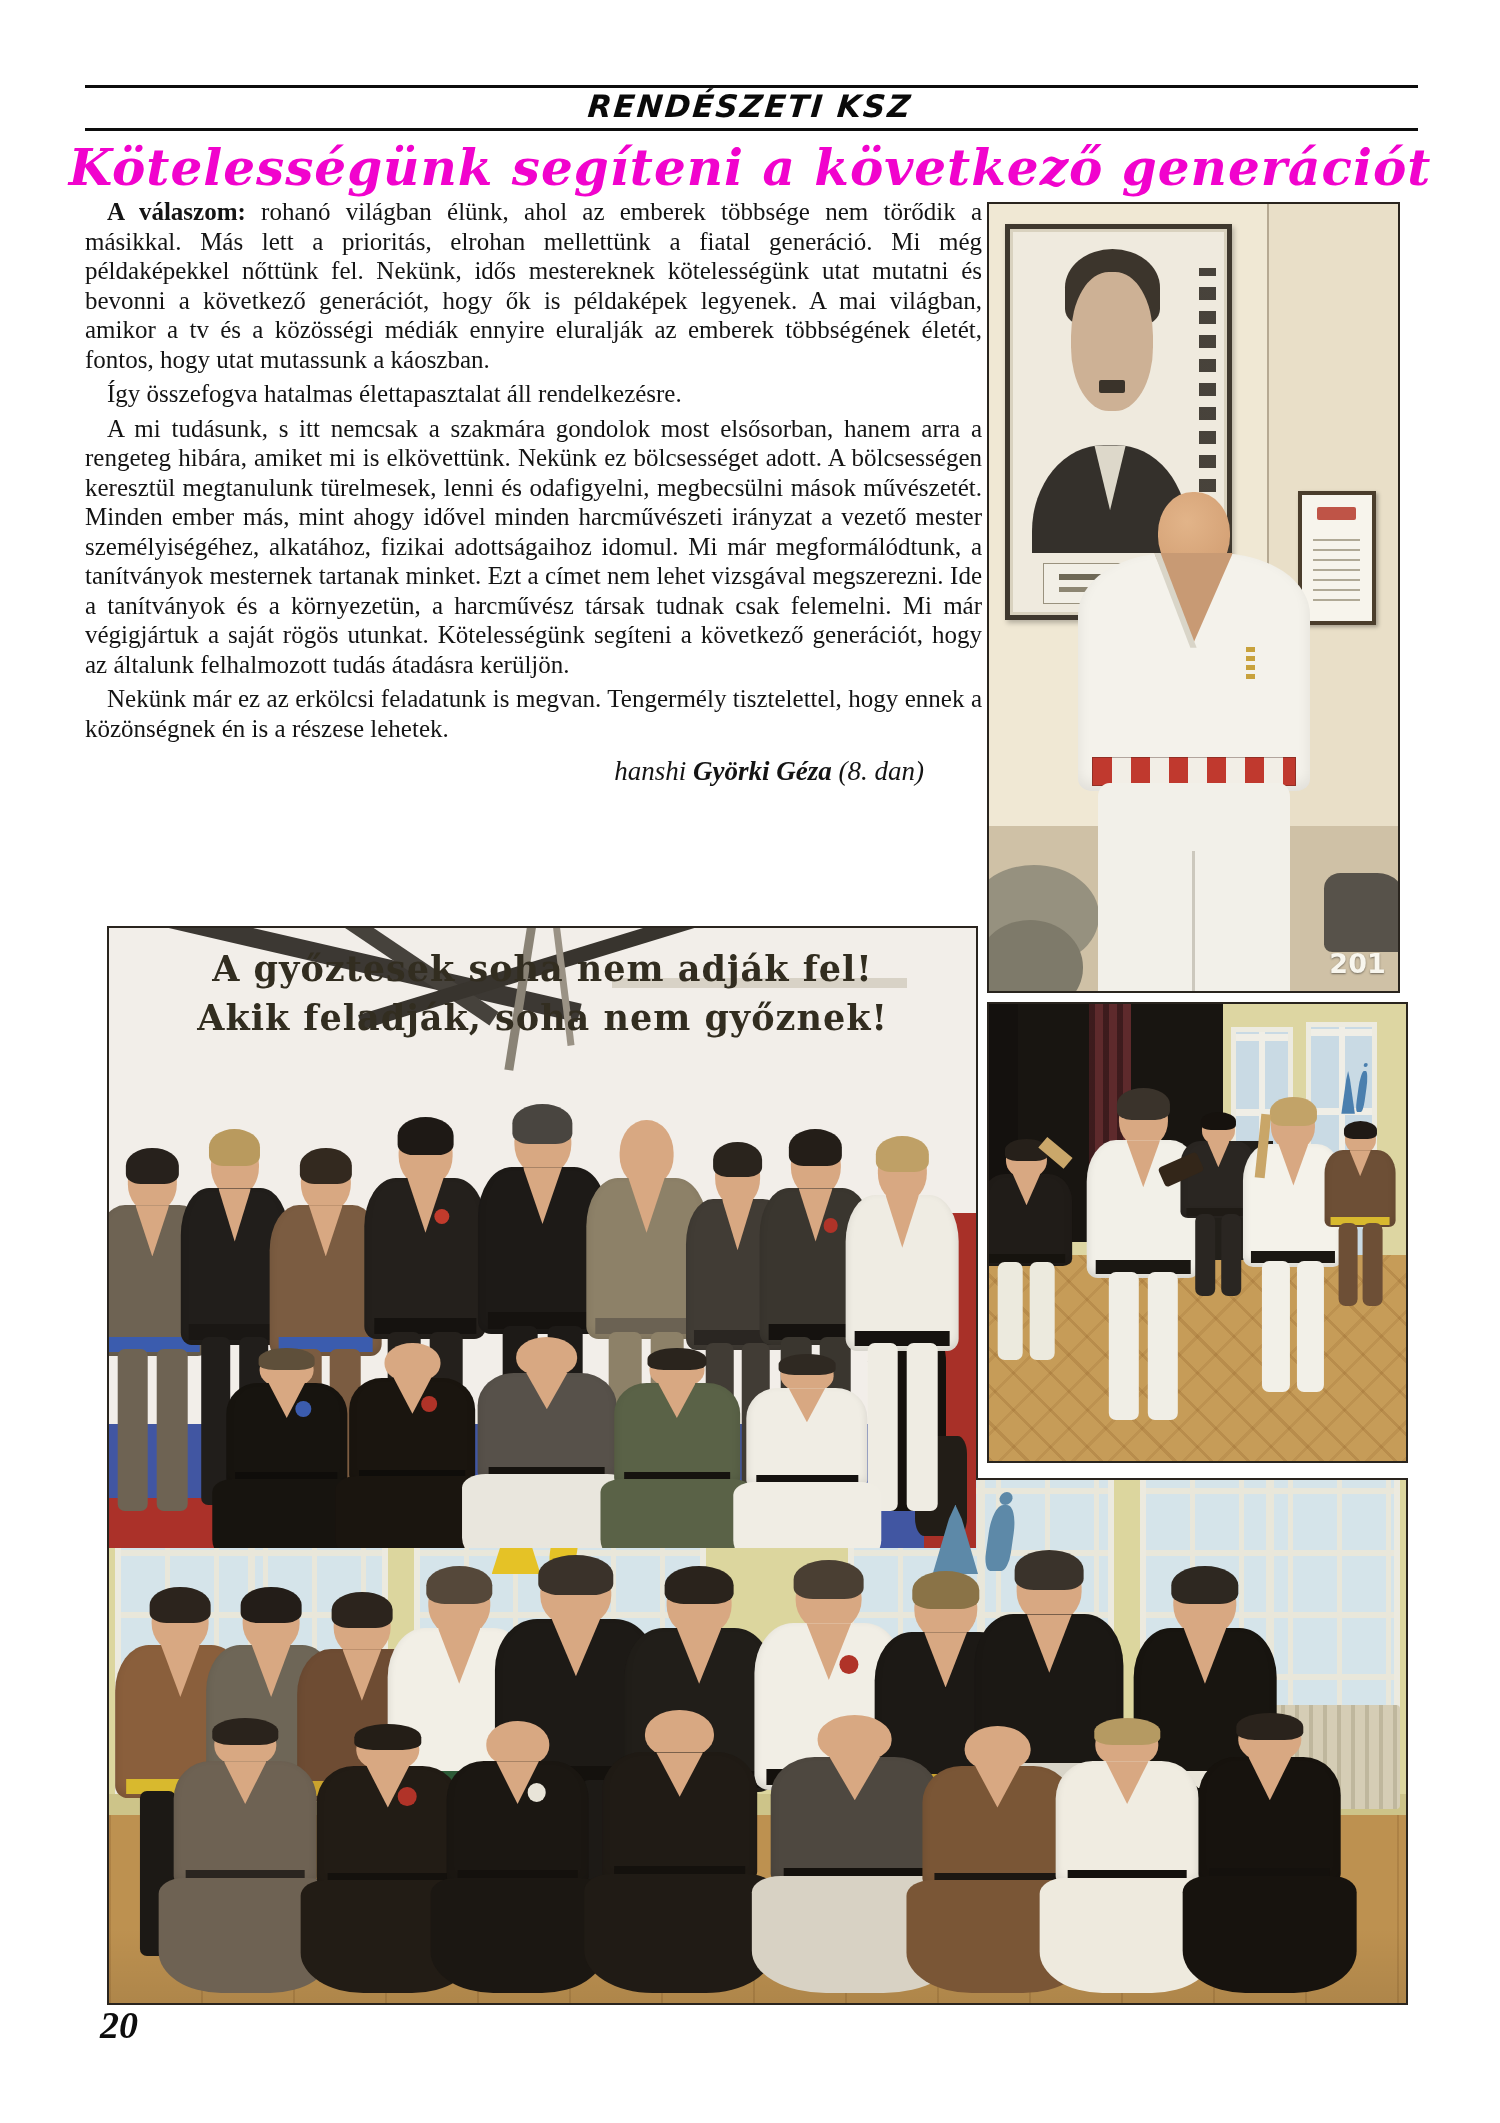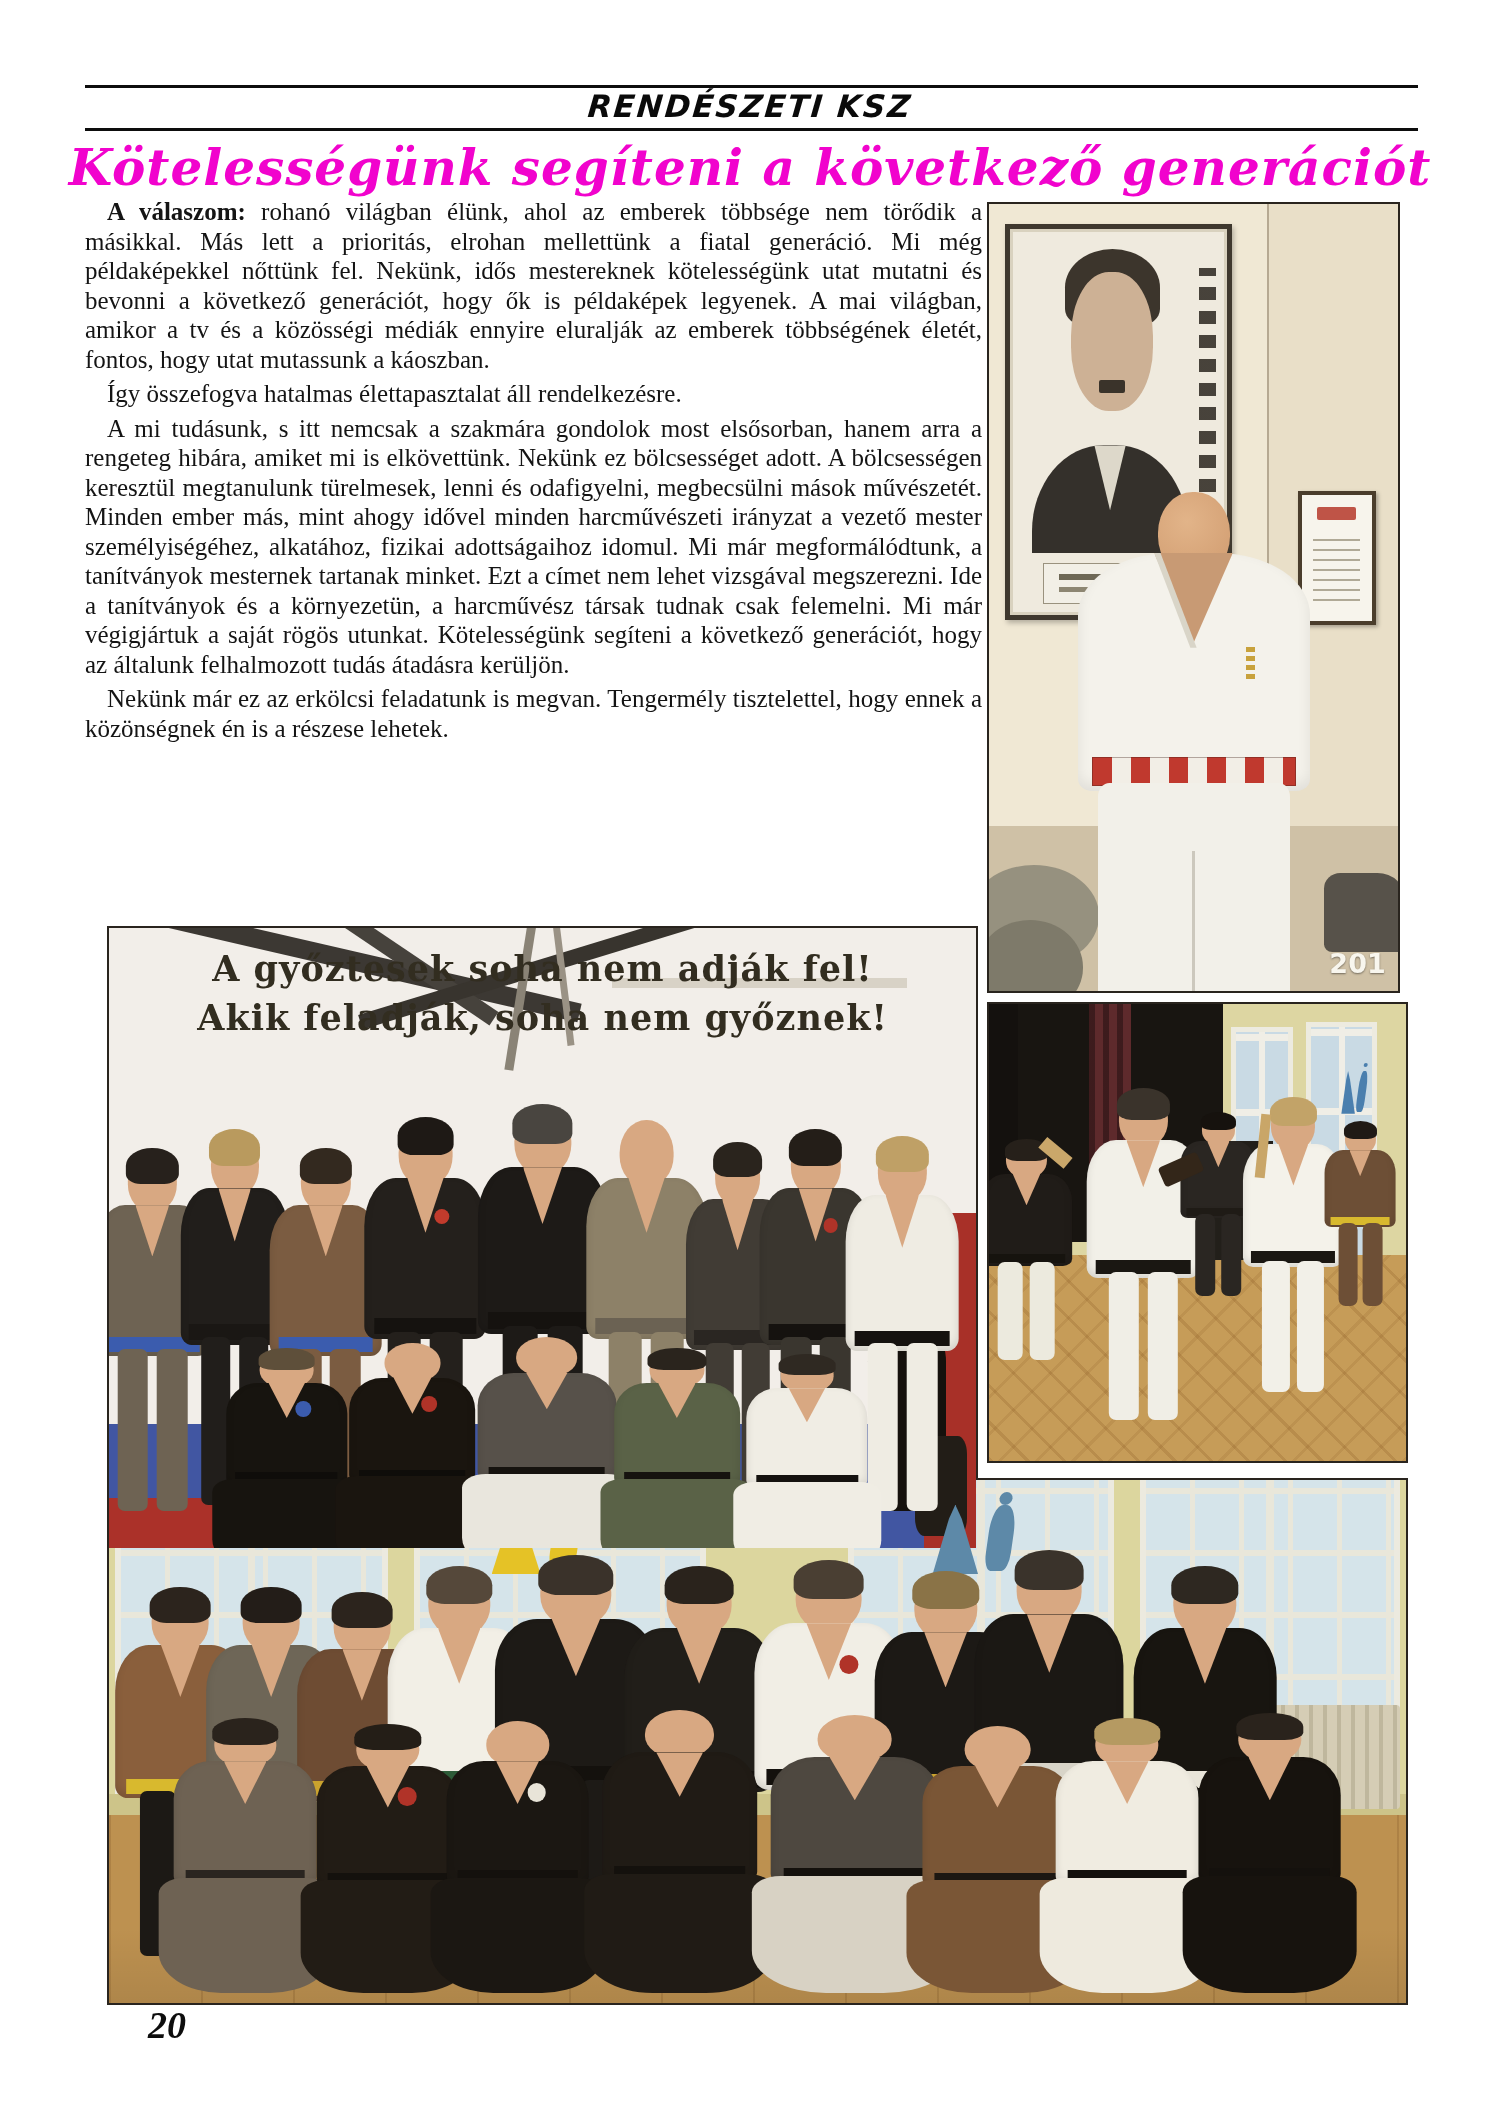--- a/index.html
+++ b/index.html
@@ -161,39 +161,40 @@
              clip-path:polygon(50% 0,64% 20%,100% 100%,0 100%,36% 20%);}
   .decal .da::before{content:"";position:absolute;left:36%;top:-16%;width:28%;padding-top:28%;
                      background:currentColor;border-radius:50%;}
   .decal .db{position:absolute;right:4%;bottom:4%;width:30%;height:74%;background:currentColor;
              border-radius:42% 42% 28% 28%;transform:skewX(-8deg);}
   .decal .db::before{content:"";position:absolute;left:22%;top:-20%;width:52%;padding-top:52%;
                      background:currentColor;border-radius:50%;}
   .hl-decal-yellow{left:29.5%;top:1%;width:7%;height:17%;color:#e5c226;}
   .hl-decal-blue{left:63.5%;top:1%;width:6.5%;height:17%;color:#5d89a8;}
 
-  .page-number{position:absolute;left:100px;top:2003px;font-style:italic;font-weight:700;font-size:38px;color:#0d0d0d;margin-left:48px;}
+  .page-number{position:absolute;left:100px;top:2003px;font-style:italic;font-weight:700;font-size:38px;color:#0d0d0d;}
   .people{position:absolute;left:0;top:0;right:0;bottom:0;}
 </style>
 </head>
 <body>
 
 <div class="page">
 
   <div class="rule rule-top abs" style="position:absolute;"></div>
   <div class="masthead">RENDÉSZETI KSZ</div>
   <div class="rule rule-bot abs" style="position:absolute;"></div>
 
   <div class="title" style="color: rgb(241, 3, 205);">Kötelességünk segíteni a következő generációt</div>
 
   <div class="article">
     <p><b>A válaszom:</b><span> rohanó világban élünk, ahol az emberek többsége nem törődik a másikkal. Más lett a prioritás, elrohan mellettünk a fiatal generáció. Mi még példaképekkel nőttünk fel. Nekünk, idős mestereknek kötelességünk utat mutatni és bevonni a következő generációt, hogy ők is példaképek legyenek. A mai világban, amikor a tv és a közösségi médiák ennyire eluralják az emberek többségének életét, fontos, hogy utat mutassunk a káoszban.</span></p>
     <p><span>Így összefogva hatalmas élettapasztalat áll rendelkezésre.</span></p>
     <p><span>A mi tudásunk, s itt nemcsak a szakmára gondolok most elsősorban, hanem arra a rengeteg hibára, amiket mi is elkövettünk. Nekünk ez bölcsességet adott. A bölcsességen keresztül megtanulunk türelmesek, lenni és odafigyelni, megbecsülni mások művészetét. Minden ember más, mint ahogy idővel minden harcművészeti irányzat a vezető mester személyiségéhez, alkatához, fizikai adottságaihoz idomul. Mi már megformálódtunk, a tanítványok mesternek tartanak minket. Ezt a címet nem lehet vizsgával megszerezni. Ide a tanítványok és a környezetün, a harcművész társak tudnak csak felemelni. Mi már végigjártuk a saját rögös utunkat. Kötelességünk segíteni a következő generációt, hogy az általunk felhalmozott tudás átadásra kerüljön.</span></p>
     <p><span>Nekünk már ez az erkölcsi feladatunk is megvan. Tengermély tisztelettel, hogy ennek a közönségnek én is a részese lehetek.</span></p>
+    <div class="signature"><span>hanshi </span><b>Györki Géza</b><span> (8. dan)</span></div>
   </div>
 
   <div class="photo photo-portrait">
     <div class="abs p1-corner"></div>
     <div class="abs pt-frame">
       <div class="abs pt-hair"></div>
       <div class="abs pt-face"></div>
       <div class="abs pt-stache"></div>
       <div class="abs pt-robe"></div>
       <div class="abs pt-kanji"></div>

